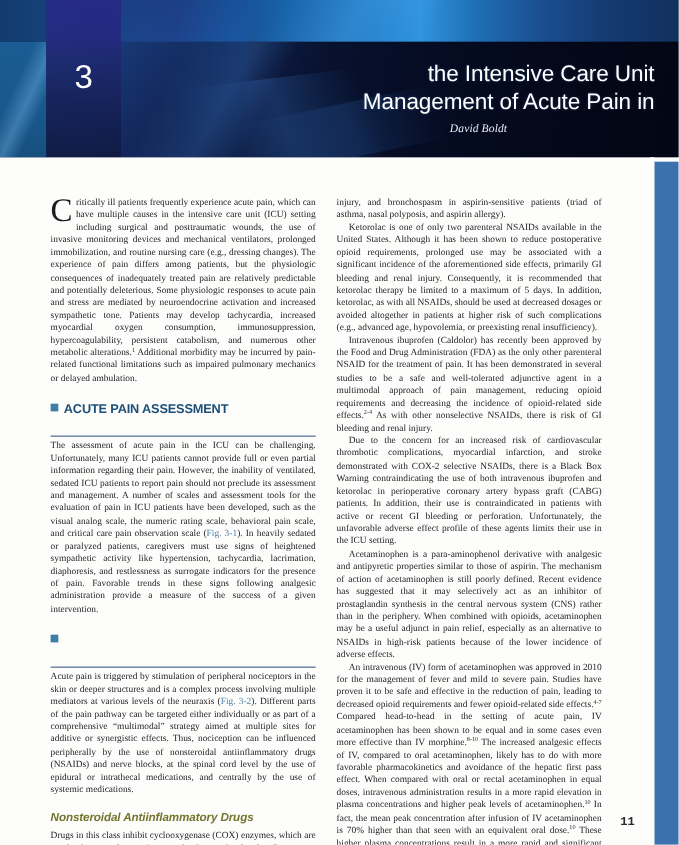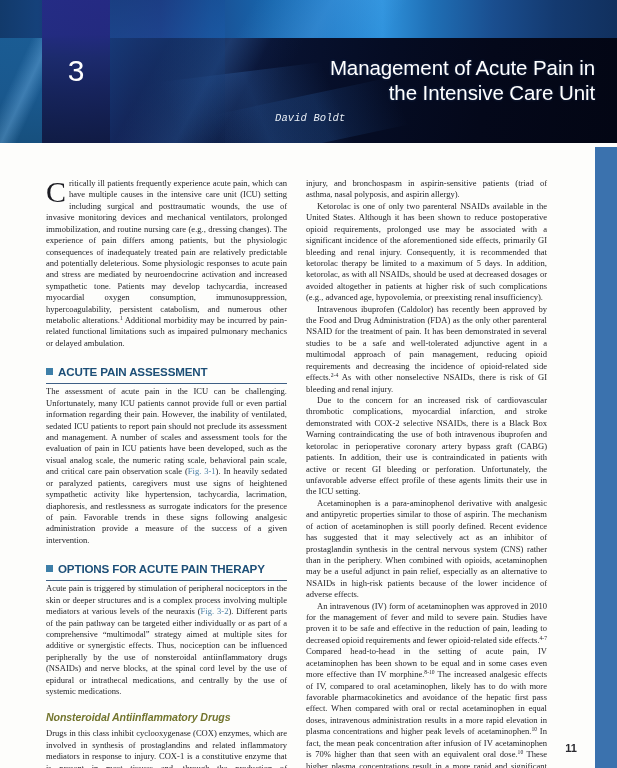--- a/index.html
+++ b/index.html
@@ -158,23 +158,23 @@
     font-weight: 400;
     line-height: 24.5px;
     letter-spacing: -0.1px;
     text-shadow: 0 0 3px rgba(120,180,255,0.25);
   }
   .bnd-title .ln { display: block; }
   .bnd-author {
     position: absolute;
     right: 22px; top: 112px;
     width: 320px;
-    text-align: left;
+    text-align: center;
     color: #e8eef5;
-    font-family: Liberation Mono, monospace;
+    font-family: Liberation Serif, serif;
     font-style: italic;
     font-size: 10.5px;
     letter-spacing: 0.1px;
   }
 
   
   #edge-bar {
     position: absolute;
     right: 0;
     top: 147px;
@@ -232,21 +232,21 @@
     padding: 1px 2px 0 0;
     margin: 0 1px 0 0;
     color: #1c1c22;
     font-weight: 400;
   }
 
   
   .sec-head {
     margin: 13px 0 0 0;
     position: relative;
-    padding-bottom: 3px;
+    padding-bottom: 16px;
     border-bottom: 1.1px solid #3e5f85;
   }
   .sec-head .sq {
     display: inline-block;
     width: 7px;
     height: 7px;
     background: #3e7fa8;
     margin-right: 5px;
     vertical-align: 1px;
   }
@@ -276,21 +276,21 @@
     font-size: 5.6px;
     line-height: 0;
     vertical-align: 3.4px;
   }
 
   
   #folio {
     position: absolute;
     right: 40px;
     bottom: 14px;
-    font-family: Liberation Sans, sans-serif;
+    font-family: Liberation Mono, monospace;
     font-size: 11px;
     font-weight: 700;
     color: #2a2a30;
   }
 </style>
 </head>
 <body>
 
 <div id="page">
 
@@ -303,22 +303,22 @@
     <div class="bnd-sweep3"></div>
     <div class="bnd-blk-a"></div>
     <div class="bnd-blk-b"></div>
     <div class="bnd-leftcol"></div>
     <div class="bnd-leftcol2"></div>
     <div class="bnd-numblock"></div>
 
     <div class="bnd-chapter-number">3</div>
 
     <div class="bnd-title">
+      <span class="ln">the Intensive Care Unit</span>
       <span class="ln">Management of Acute Pain in</span>
-      <span class="ln">the Intensive Care Unit</span>
     </div>
 
     <div class="bnd-author">David Boldt</div>
   </div>
 
   <div id="edge-bar-white"></div>
   <div id="edge-bar"></div>
 
   <div id="content">
 
@@ -328,21 +328,21 @@
         <span class="cap">C</span><span>ritically ill patients frequently experience acute pain, which can have multiple causes in the intensive care unit (ICU) setting including surgical and posttraumatic wounds, the use of invasive monitoring devices and mechanical ventilators, prolonged immobilization, and routine nursing care (e.g., dressing changes). The experience of pain differs among patients, but the physiologic consequences of inadequately treated pain are relatively predictable and potentially deleterious. Some physiologic responses to acute pain and stress are mediated by neuroendocrine activation and increased sympathetic tone. Patients may develop tachycardia, increased myocardial oxygen consumption, immunosuppression, hypercoagulability, persistent catabolism, and numerous other metabolic alterations.</span><sup>1</sup><span> Additional morbidity may be incurred by pain-related functional limitations such as impaired pulmonary mechanics or delayed ambulation.</span>
       </p>
 
       <div class="sec-head">
         <span class="sq"></span><span class="txt">Acute Pain Assessment</span>
       </div>
 
       <p class="body noindent"><span>The assessment of acute pain in the ICU can be challenging. Unfortunately, many ICU patients cannot provide full or even partial information regarding their pain. However, the inability of ventilated, sedated ICU patients to report pain should not preclude its assessment and management. A number of scales and assessment tools for the evaluation of pain in ICU patients have been developed, such as the visual analog scale, the numeric rating scale, behavioral pain scale, and critical care pain observation scale (</span><span class="figref">Fig. 3-1</span><span>). In heavily sedated or paralyzed patients, caregivers must use signs of heightened sympathetic activity like hypertension, tachycardia, lacrimation, diaphoresis, and restlessness as surrogate indicators for the presence of pain. Favorable trends in these signs following analgesic administration provide a measure of the success of a given intervention.</span></p>
 
       <div class="sec-head">
-        <span class="sq"></span><span class="txt">Options for Acute Pain Therapy</span>
+        <span class="sq"></span>
       </div>
 
       <p class="body noindent"><span>Acute pain is triggered by stimulation of peripheral nociceptors in the skin or deeper structures and is a complex process involving multiple mediators at various levels of the neuraxis (</span><span class="figref">Fig. 3-2</span><span>). Different parts of the pain pathway can be targeted either individually or as part of a comprehensive “multimodal” strategy aimed at multiple sites for additive or synergistic effects. Thus, nociception can be influenced peripherally by the use of nonsteroidal antiinflammatory drugs (NSAIDs) and nerve blocks, at the spinal cord level by the use of epidural or intrathecal medications, and centrally by the use of systemic medications.</span></p>
 
       <div class="sub-head">Nonsteroidal Antiinflammatory Drugs</div>
 
       <p class="body noindent">Drugs in this class inhibit cyclooxygenase (COX) enzymes, which are involved in synthesis of prostaglandins and related inflammatory mediators in response to injury. COX-1 is a constitutive enzyme that is present in most tissues and, through the production of prostaglandins E2 and I2, serves homeostatic and protective functions. COX-2 is an inducible enzyme that is expressed in response to inflammation. As a class, NSAIDs can cause adverse effects that include gastrointestinal (GI) ulceration and GI bleeding, inhibition of platelet function, renal</p>
 
     </div>
 

